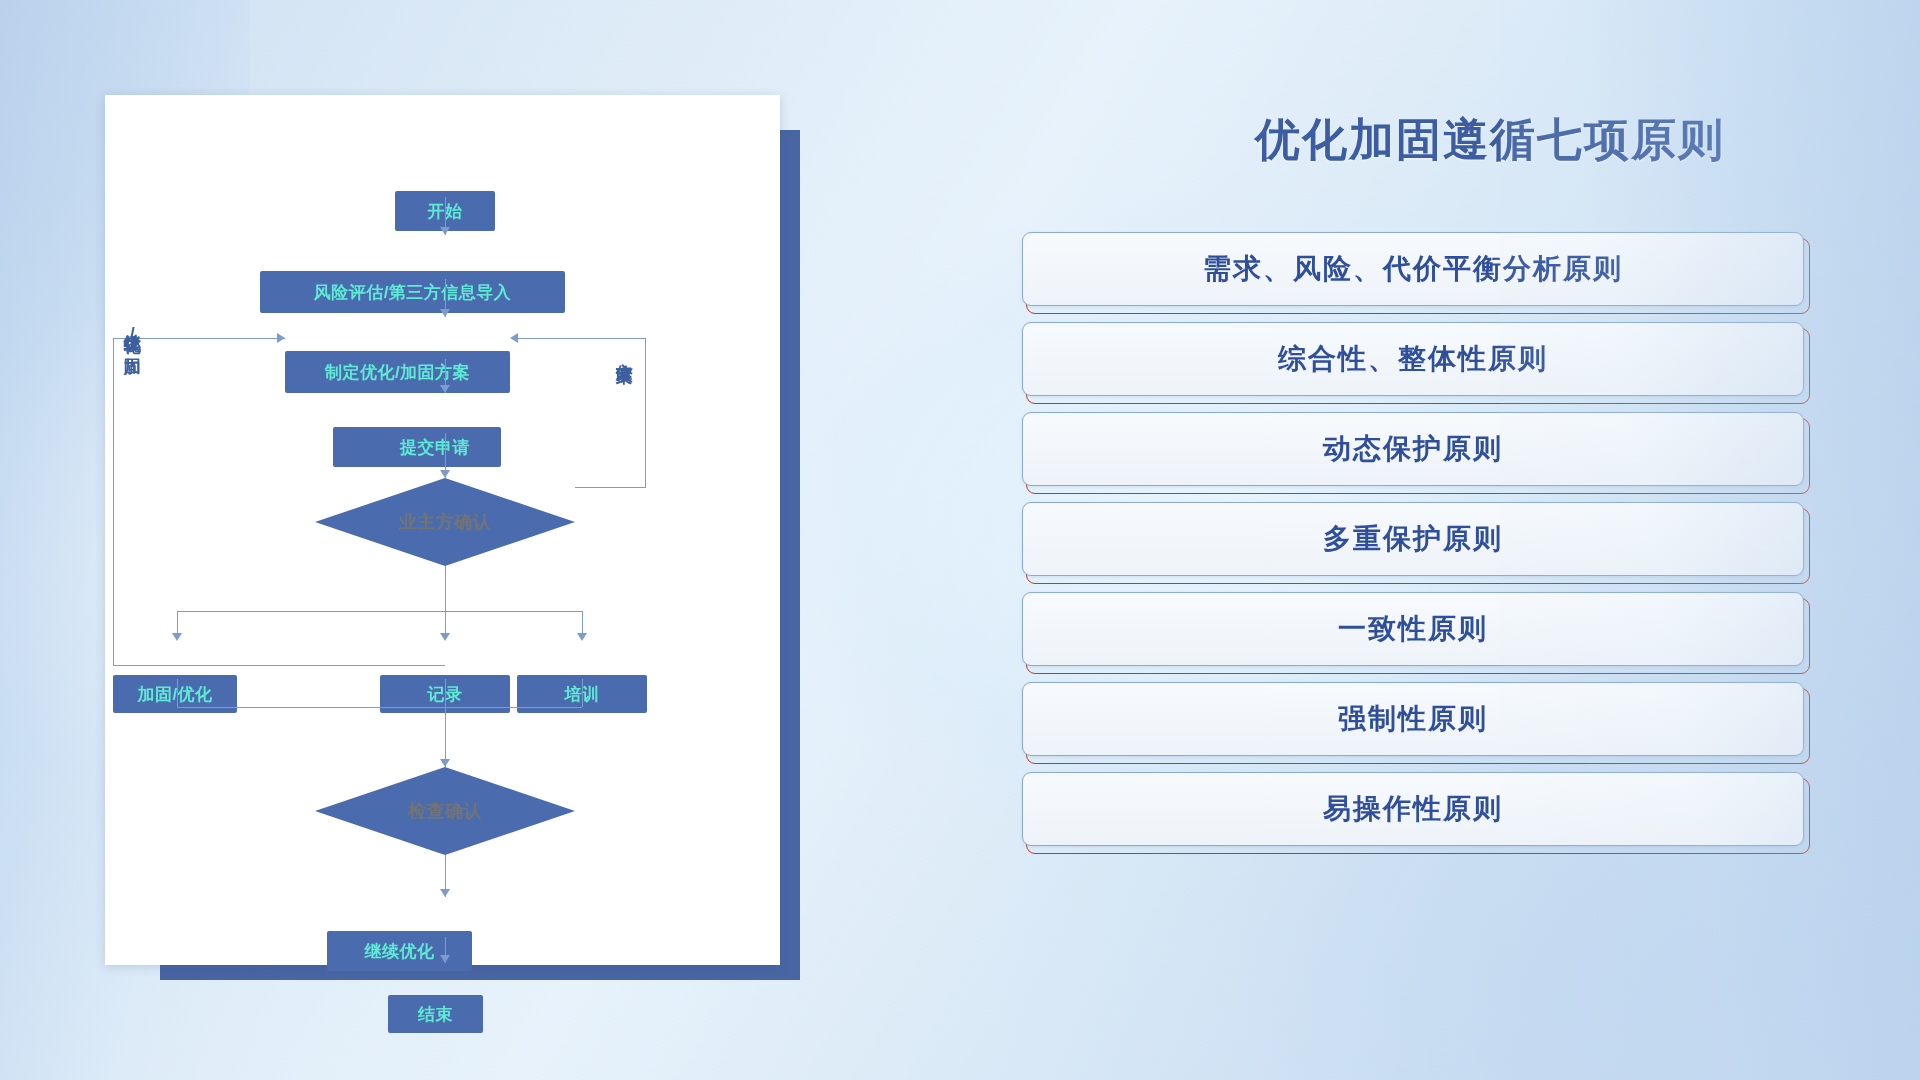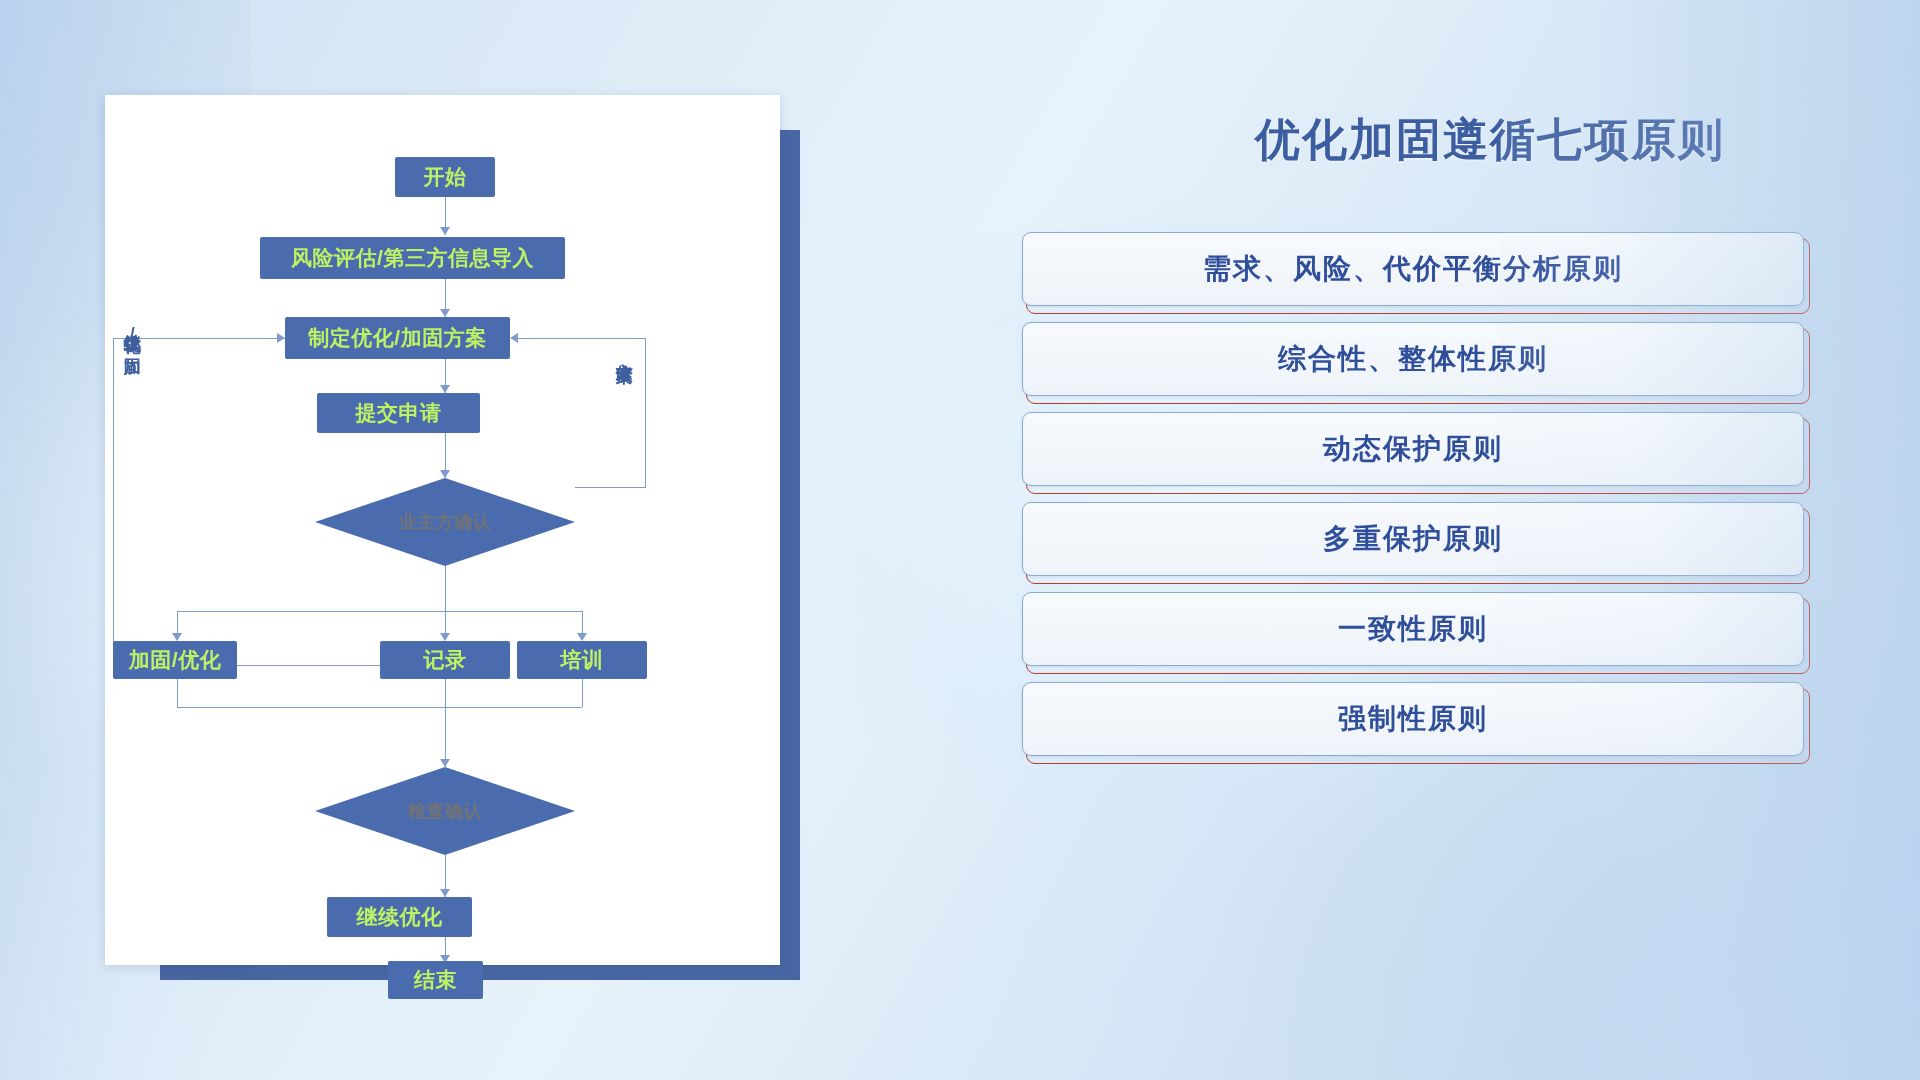--- a/index.html
+++ b/index.html
@@ -57,29 +57,30 @@
     top: 95px;
     width: 675px;
     height: 870px;
     background: #ffffff;
     box-shadow: 0 2px 10px rgba(40,70,120,0.18);
   }
 
   .node {
     position: absolute;
     background: #4a6cae;
-    color: #bef264;
-    font-size: 21px;
+    color: #5eead4;
+    font-size: 17px;
     font-weight: bold;
     display: flex;
     align-items: center;
     justify-content: center;
     border-radius: 2px;
     white-space: nowrap;
     letter-spacing: 0.5px;
+    margin-top: 34px;
   }
   .diamond-wrap {
     position: absolute;
   }
   .diamond {
     position: absolute;
     left: 0; top: 0;
     width: 100%; height: 100%;
     background: #4a6cae;
     clip-path: polygon(50% 0%, 100% 50%, 50% 100%, 0% 50%);
@@ -205,21 +206,21 @@
     <div class="arrow-down" style="left:335px; top:132px;"></div>
 
     <div class="node" style="left:155px; top:142px; width:305px; height:42px;">风险评估/第三方信息导入</div>
     <div class="vline" style="left:340px; top:184px; height:38px;"></div>
     <div class="arrow-down" style="left:335px; top:214px;"></div>
 
     <div class="node" style="left:180px; top:222px; width:225px; height:42px;">制定优化/加固方案</div>
     <div class="vline" style="left:340px; top:264px; height:34px;"></div>
     <div class="arrow-down" style="left:335px; top:290px;"></div>
 
-    <div class="node" style="left:212px; top:298px; width:163px; height:40px;">提交申请</div>
+    <div class="node" style="left:228px; top:298px; width:132px; height:40px;padding-left:36px;">提交申请</div>
     <div class="vline" style="left:340px; top:338px; height:45px;"></div>
     <div class="arrow-down" style="left:335px; top:375px;"></div>
 
     <div class="diamond-wrap" style="left:210px; top:383px; width:260px; height:88px;">
       <div class="diamond"></div>
       <div class="diamond-label">业主方确认</div>
     </div>
 
     <div class="hline" style="left:8px; top:570px; width:332px;"></div>
     <div class="vline" style="left:8px; top:243px; height:328px;"></div>
@@ -289,15 +290,19 @@
       <div class="pill">多重保护原则</div>
     </div>
     <div class="principle">
       <div class="accent"></div>
       <div class="pill">一致性原则</div>
     </div>
     <div class="principle">
       <div class="accent"></div>
       <div class="pill">强制性原则</div>
     </div>
+    <div class="principle">
+      <div class="accent"></div>
+      <div class="pill">易操作性原则</div>
+    </div>
   </div>
 
 </div>
 
 </body></html>

